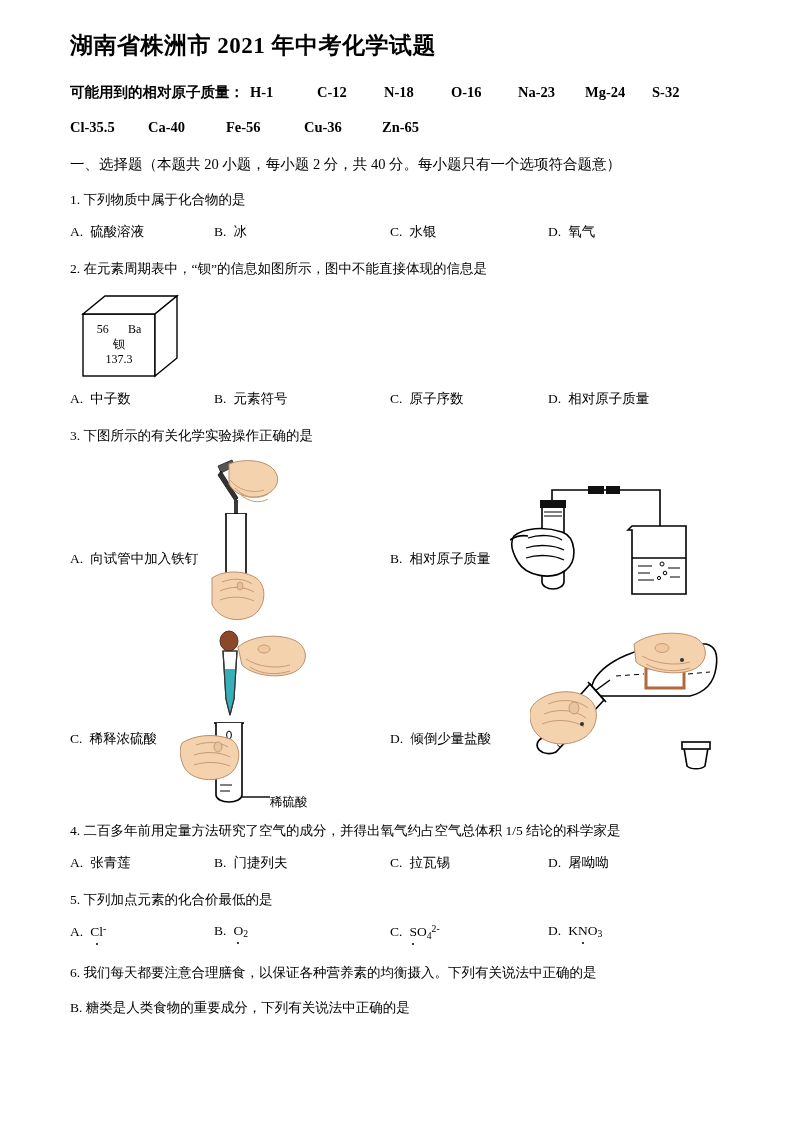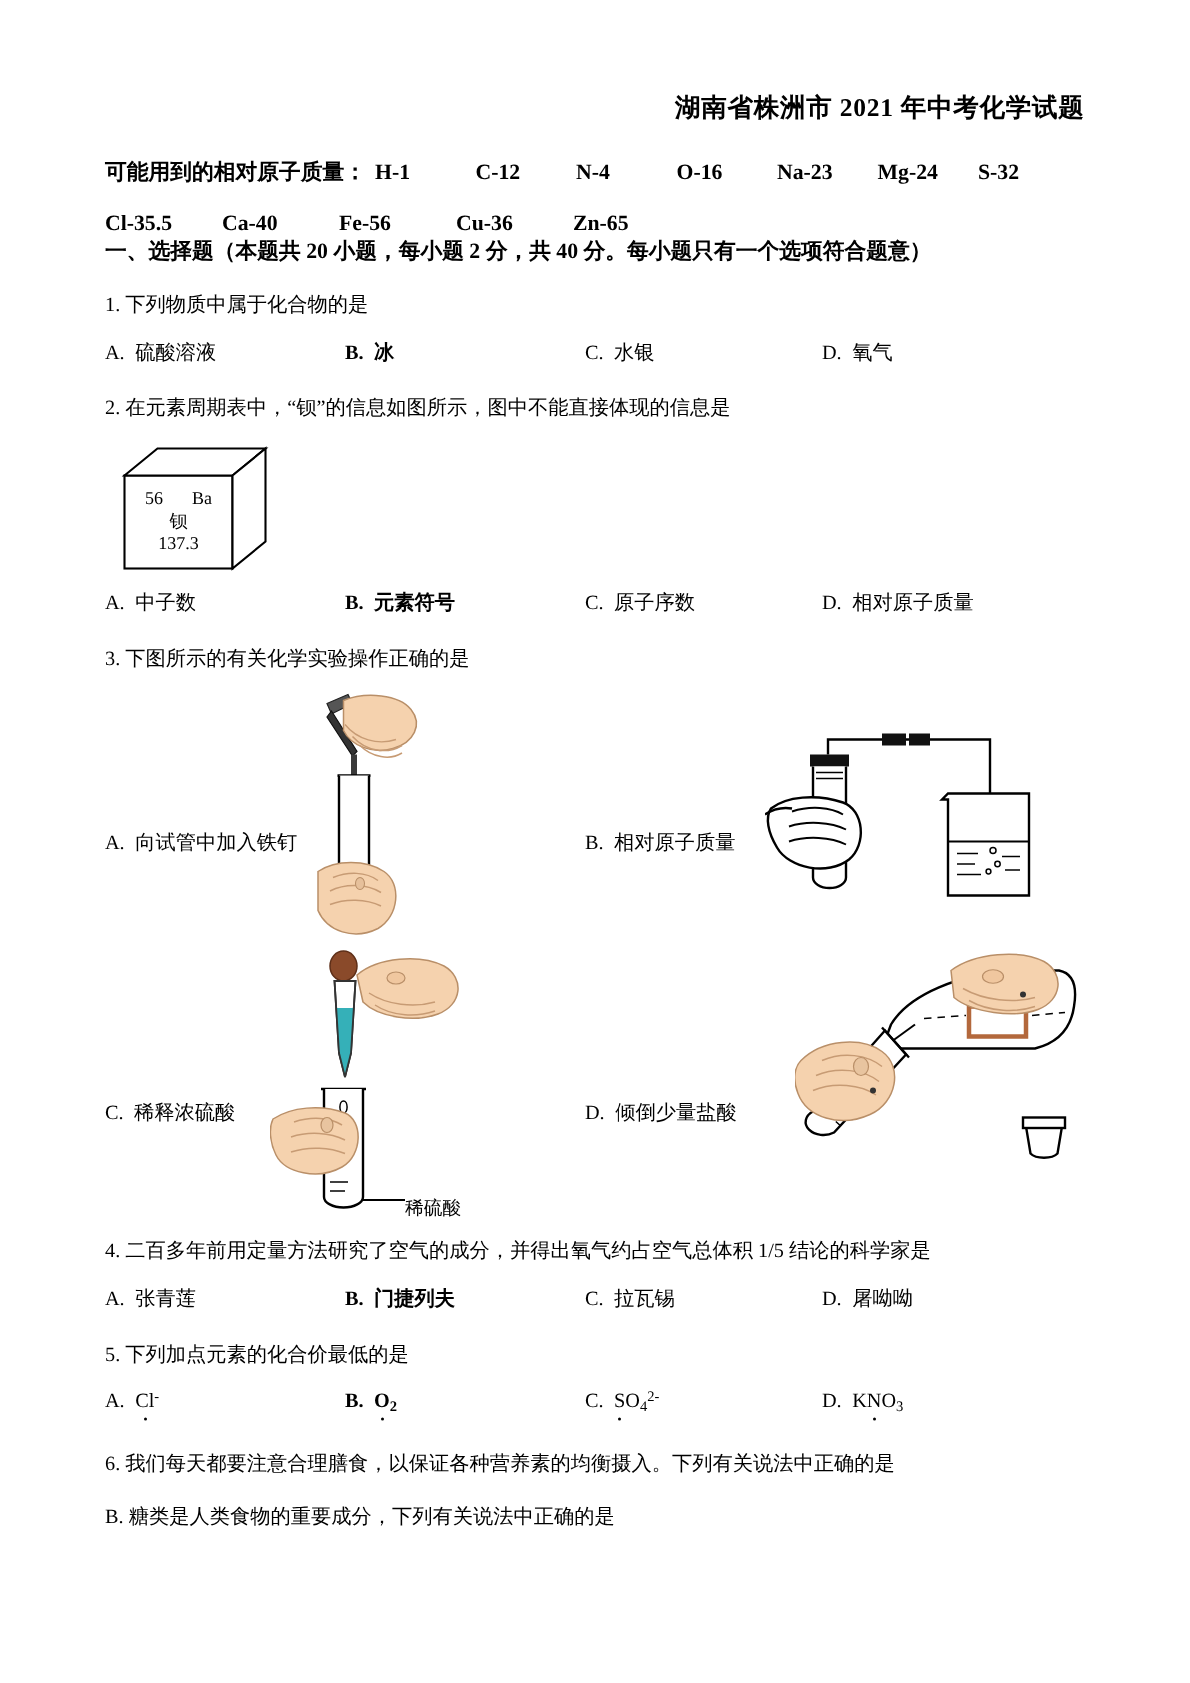--- a/index.html
+++ b/index.html
@@ -9,59 +9,60 @@
     height: 1122px;
     background: #ffffff;
     font-family: "Liberation Serif", "DejaVu Serif", serif;
     color: #000000;
     position: relative;
     overflow: hidden;
   }
   .page { position: relative; width: 793px; height: 1122px; padding: 0 70px; }
 
   .doc-title {
-    text-align: right;
-    font-size: 17px;
+    text-align: left;
+    font-size: 23px;
     font-weight: bold;
     margin: 0;
-    padding-top: 60px;
+    padding-top: 30px;
     letter-spacing: 0.5px;
   }
 
   .mass-line {
     font-size: 14.5px;
     font-weight: bold;
     margin-top: 22px;
     white-space: nowrap;
   }
   .mass-line .lbl { margin-right: 6px; }
   .mass-line .item { display: inline-block; width: 67px; }
   .mass-line2 { font-size: 14.5px; font-weight: bold; margin-top: 17px; }
   .mass-line2 .item { display: inline-block; width: 78px; }
 
   .section-head {
     font-size: 14.5px;
-    font-weight: bold;
+    font-weight: normal;
+    margin-top: 19px;
   }
 
   .q-stem {
     font-size: 13.5px;
     margin-top: 16px;
     line-height: 1.5;
   }
 
   .opts {
     margin-top: 13px;
     position: relative;
     height: 20px;
     font-size: 13.5px;
   }
   .opts .opt { position: absolute; top: 0; white-space: nowrap; }
   .opt-a { left: 0; }
-  .opt-b { left: 160px; font-weight: bold; }
+  .opt-b { left: 144px; }
   .opt-c { left: 320px; }
   .opt-d { left: 478px; }
   .opt .mark { margin-right: 7px; }
 
   .opt-stack { font-size: 13.5px; margin-top: 15px; }
   .opt-stack .row { margin-top: 15px; }
 
   
   .dotted { position: relative; display: inline-block; }
   .dotted::after {
@@ -103,21 +104,21 @@
   .art { position: absolute; }
 </style>
 </head>
 <body>
 
 <div class="page">
 
   <div class="doc-title">湖南省株洲市 2021 年中考化学试题</div>
 
   <div class="mass-line">
-    <span class="lbl">可能用到的相对原子质量：</span><span class="item">H-1</span><span class="item">C-12</span><span class="item">N-4</span><span class="item">O-16</span><span class="item">Na-23</span><span class="item">Mg-24</span><span class="item">S-32</span>
+    <span class="lbl">可能用到的相对原子质量：</span><span class="item">H-1</span><span class="item">C-12</span><span class="item">N-18</span><span class="item">O-16</span><span class="item">Na-23</span><span class="item">Mg-24</span><span class="item">S-32</span>
   </div>
   <div class="mass-line2">
     <span class="item">Cl-35.5</span><span class="item">Ca-40</span><span class="item">Fe-56</span><span class="item">Cu-36</span><span class="item">Zn-65</span>
   </div>
 
   <div class="section-head">一、选择题（本题共 20 小题，每小题 2 分，共 40 分。每小题只有一个选项符合题意）</div>
 
   <div class="q-stem">
     <span>1.</span>
     <span>下列物质中属于化合物的是</span>

